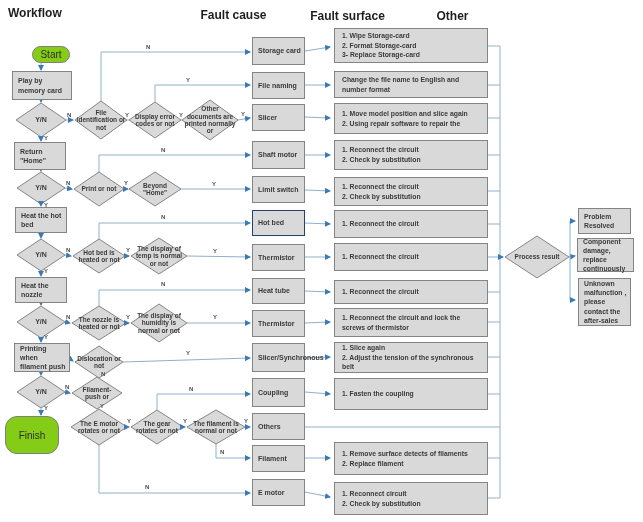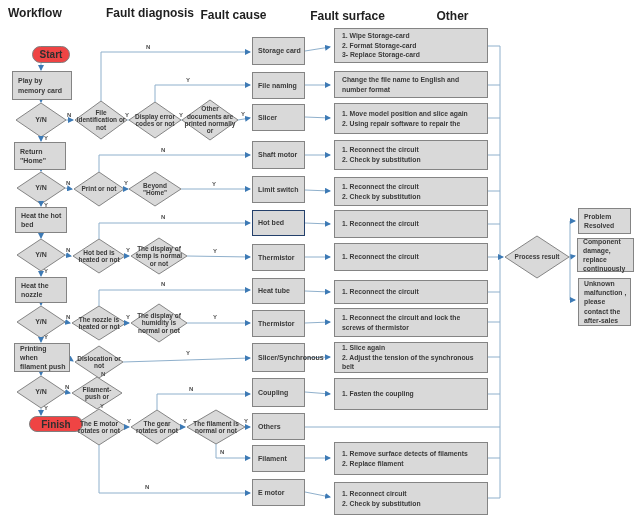--- a/index.html
+++ b/index.html
@@ -3,23 +3,23 @@
 <meta charset="utf-8">
 <style>
   html,body{margin:0;padding:0;background:#ffffff;}
   #canvas{position:relative;width:643px;height:522px;background:#ffffff;
     font-family:"Liberation Sans","DejaVu Sans",sans-serif;overflow:hidden;}
   #wires{position:absolute;left:0;top:0;width:643px;height:522px;}
   .hdr{position:absolute;font-weight:bold;font-size:12px;color:#1f1f1f;text-align:center;white-space:nowrap;}
   .box{position:absolute;background:#d9d9d9;border:1px solid #848484;box-sizing:border-box;
     display:flex;flex-direction:column;justify-content:center;
     font-weight:bold;color:#3a3a3a;font-size:7px;line-height:1.3;padding:2px 3px 2px 5px;}
-  .oval{position:absolute;background:#ef4444;border:1px solid #7f7f7f;box-sizing:border-box;
+  .oval{position:absolute;background:#84cc16;border:1px solid #7f7f7f;box-sizing:border-box;
     border-radius:12px;display:flex;align-items:center;justify-content:center;
-    font-weight:bold;color:#2f2f2f;font-size:10px;}
+    font-weight:normal;color:#2f2f2f;font-size:10px;}
   .dtxt{position:absolute;font-weight:bold;color:#3a3a3a;font-size:6.5px;line-height:1.12;
     text-align:center;display:flex;align-items:center;justify-content:center;}
   .cause{width:53px;left:252px;}
   .hand{left:334px;width:154px;white-space:pre-line;font-size:6.8px;line-height:1.45;padding-left:7px;}
   .res{left:578px;width:53px;font-size:6.8px;line-height:1.35;}
   .lbl{position:absolute;font-weight:bold;font-size:6px;color:#4f4f4f;}
   .navy{border:1.5px solid #24406b;}
 </style>
 </head>
 <body>
@@ -135,32 +135,31 @@
       <line x1="500" y1="257" x2="503" y2="257" marker-end="url(#arr)"></line>
 
       <line x1="569" y1="257" x2="575" y2="256" marker-end="url(#arr)"></line>
       <line x1="570" y1="221" x2="570" y2="300"></line>
       <line x1="570" y1="221" x2="575" y2="221" marker-end="url(#arr)"></line>
       <line x1="570" y1="300" x2="575" y2="300" marker-end="url(#arr)"></line>
     </g>
   </svg>
 
   <div class="hdr" style="left:8px;top:6px;width:80px;text-align:left;">Workflow</div>
-  <div class="hdr" style="left:100px;top:6px;width:100px;">Fault diagnosis</div>
   <div class="hdr" style="left:196px;top:8px;width:75px;">Fault cause</div>
   <div class="hdr" style="left:300px;top:9px;width:95px;">Fault surface</div>
   <div class="hdr" style="left:425px;top:9px;width:55px;">Other</div>
 
   <div class="oval" style="left:32px;top:46px;width:38px;height:17px;">Start</div>
   <div class="box" style="left:12px;top:71px;width:60px;height:29px;">Play by memory card</div>
   <div class="box" style="left:14px;top:142px;width:52px;height:28px;">Return "Home"</div>
   <div class="box" style="left:15px;top:207px;width:52px;height:26px;">Heat the hot bed</div>
   <div class="box" style="left:15px;top:277px;width:52px;height:26px;">Heat the nozzle</div>
   <div class="box" style="left:14px;top:343px;width:56px;height:29px;">Printing when filament push</div>
-  <div class="oval" style="left:29px;top:416px;width:54px;height:16px;">Finish</div>
+  <div class="oval" style="left:5px;top:416px;width:54px;height:38px;">Finish</div>
 
   <div class="dtxt" style="left:21px;top:114px;width:40px;height:12px;font-size:7px;">Y/N</div>
   <div class="dtxt" style="left:21px;top:182px;width:40px;height:12px;font-size:7px;">Y/N</div>
   <div class="dtxt" style="left:21px;top:249px;width:40px;height:12px;font-size:7px;">Y/N</div>
   <div class="dtxt" style="left:21px;top:316px;width:40px;height:12px;font-size:7px;">Y/N</div>
   <div class="dtxt" style="left:21px;top:386px;width:40px;height:12px;font-size:7px;">Y/N</div>
 
   <div class="dtxt" style="left:76px;top:104px;width:50px;height:32px;">File identification or not</div>
   <div class="dtxt" style="left:130px;top:106px;width:50px;height:28px;">Display error codes or not</div>
   <div class="dtxt" style="left:184px;top:102px;width:52px;height:36px;">Other documents are printed normally or</div>

